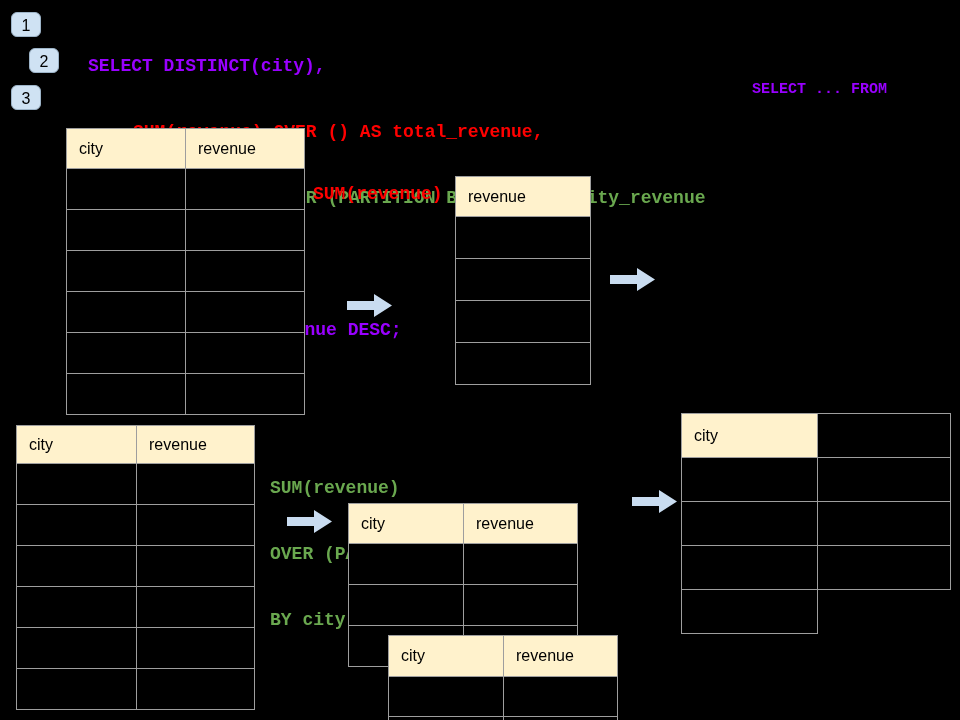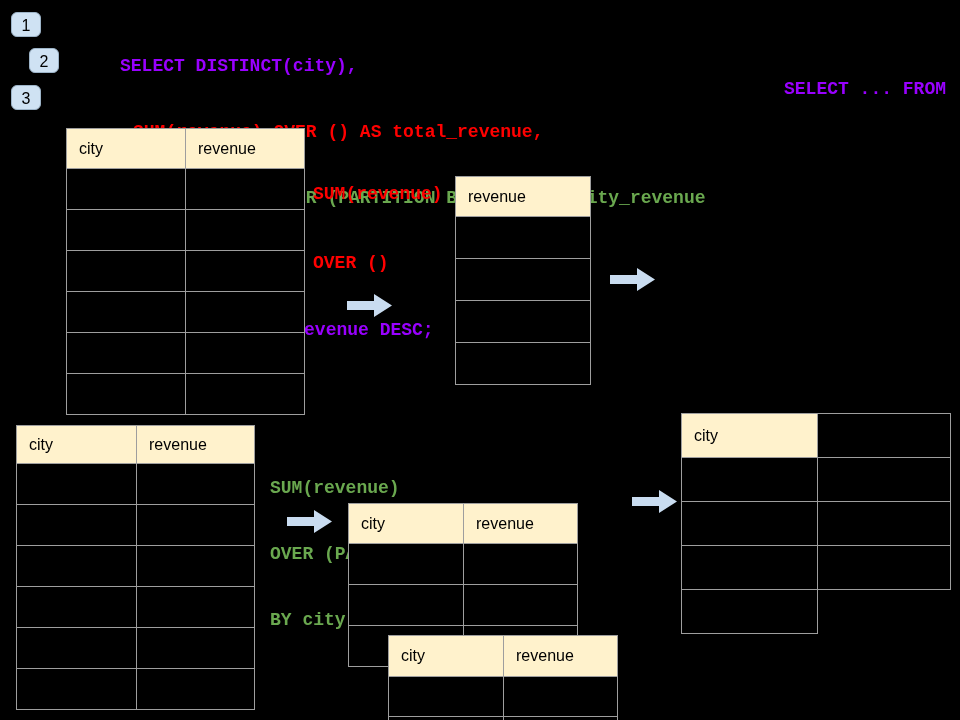--- a/index.html
+++ b/index.html
@@ -41,29 +41,29 @@
   #code {
     position: absolute;
     left: 88px;
     top: 11px;
     font-size: 18px;
     line-height: 22px;
   }
   .cl { white-space: pre; }
   .ind1 { padding-left: 22px; }
   .ind2 { padding-left: 45px; }
-  .purple { color: #9900FF; margin-left: 32px; }
+  .purple { color: #9900FF; }
   .red    { color: #FF0000; }
   .green  { color: #6AA84F; }
 
   #ann-from {
     position: absolute;
     left: 752px;
     top: 37px;
-    font-size: 18px;
+    font-size: 15px;
     line-height: 21px;
   }
   #ann-total {
     position: absolute;
     left: 313px;
     top: 137px;
     font-size: 18px;
     line-height: 23px;
   }
   #ann-partition {
@@ -157,21 +157,20 @@
     <div class="cl purple ind1">FROM rides</div>
     <div class="cl purple ind1">ORDER by city_revenue DESC;</div>
   </div>
 
   <div id="ann-from" class="mono purple">
     <div>SELECT ... FROM</div>
   </div>
 
   <div id="ann-total" class="mono red">
     <div>SUM(revenue)</div>
-    <div>OVER ()</div>
   </div>
 
   <div id="ann-partition" class="mono green">
     <div>SUM(revenue)</div>
     <div>OVER (PARTITION</div>
     <div>BY city)</div>
   </div>
 
   <div class="tbl" id="t-source-top">
     <div class="hc">city</div>

